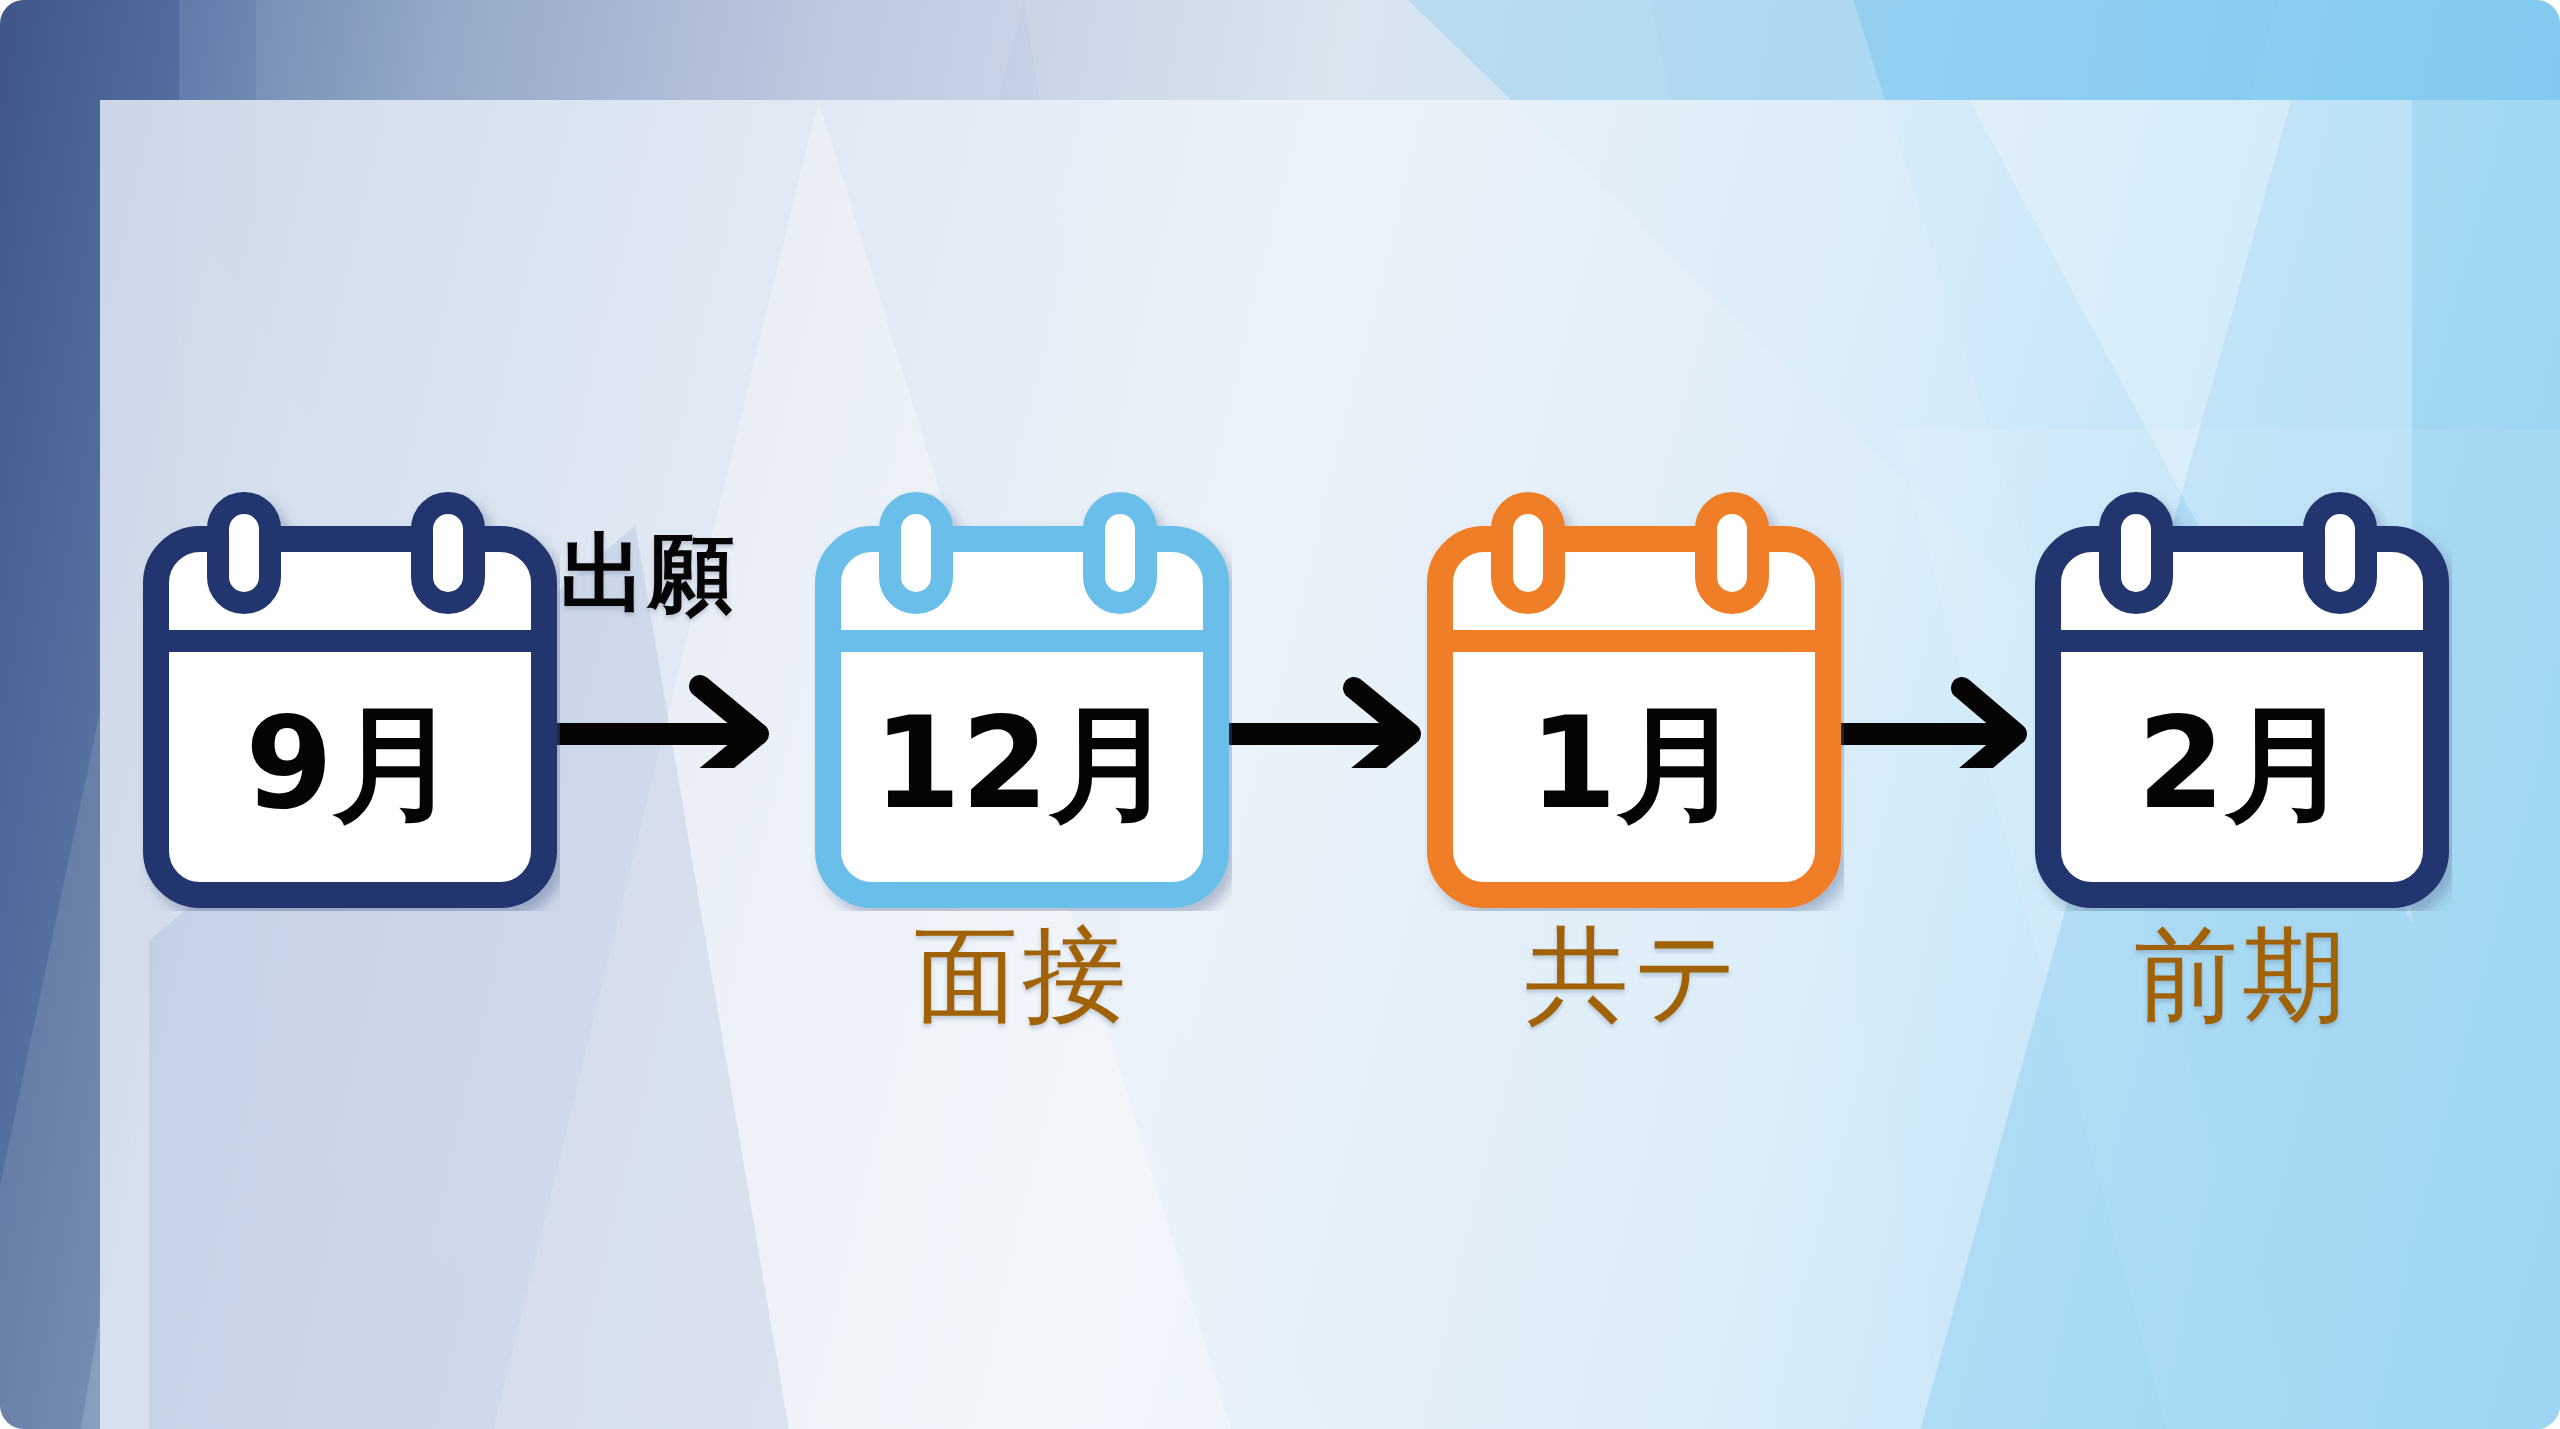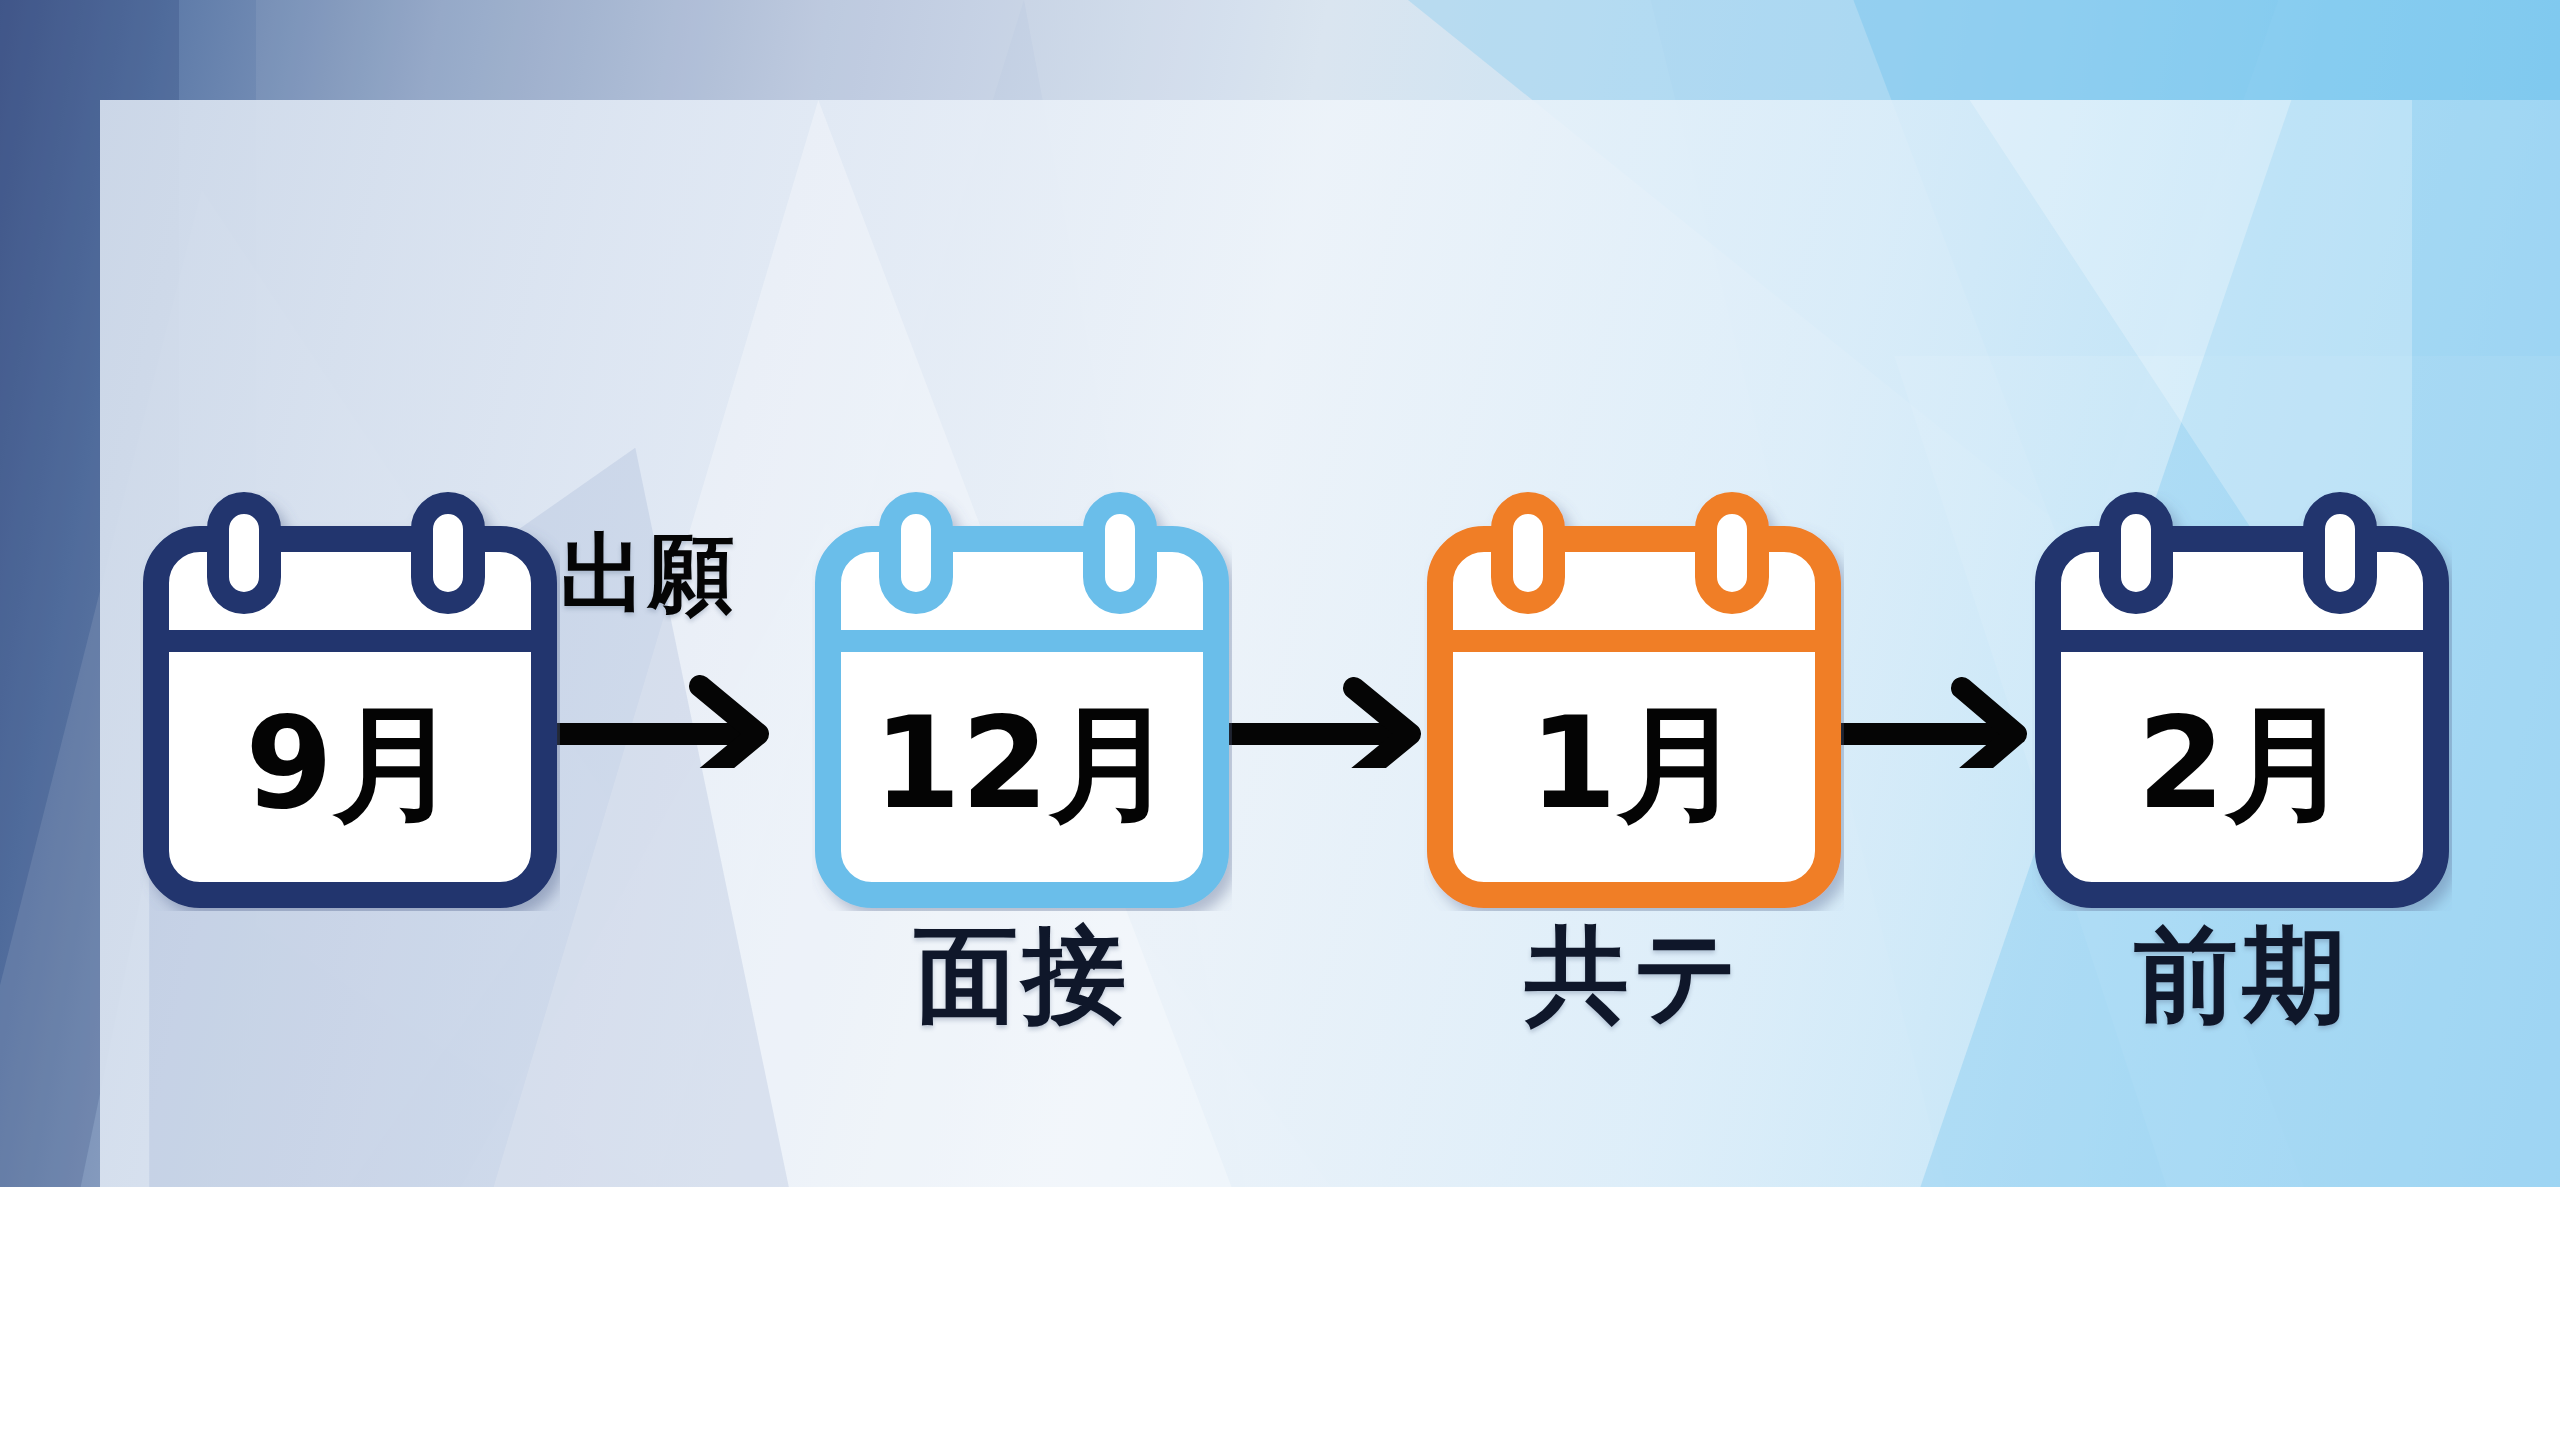--- a/index.html
+++ b/index.html
@@ -3,23 +3,24 @@
 <meta charset="utf-8">
 <style>
   html, body {
     margin: 0;
     padding: 0;
     background: #ffffff;
   }
   #stage {
     position: relative;
     width: 2560px;
-    height: 1187px;
+    height: 1429px;
     overflow: hidden;
     font-family: "DejaVu Sans", "Liberation Sans", sans-serif;
+    border-radius: 24px;
   }
 
   
   .bg-base {
     position: absolute;
     inset: 0;
     background: linear-gradient(100deg,
         #4a5f91 0%,
         #5d7aa8 6%,
         #8ea3c4 16%,
@@ -148,22 +149,22 @@
 
   .cal-svg { display: block; }
 
   .cal-caption {
     position: absolute;
     top: 432px;
     left: 0;
     width: 420px;
     text-align: center;
     font-size: 104px;
-    font-weight: 700;
-    color: #0f172a;
+    font-weight: 400;
+    color: #a16207;
     letter-spacing: 4px;
     line-height: 1;
     text-shadow: 0 3px 4px rgba(90,110,140,0.32);
   }
 
   
   .arrow {
     position: absolute;
     top: 672px;
     height: 96px;

